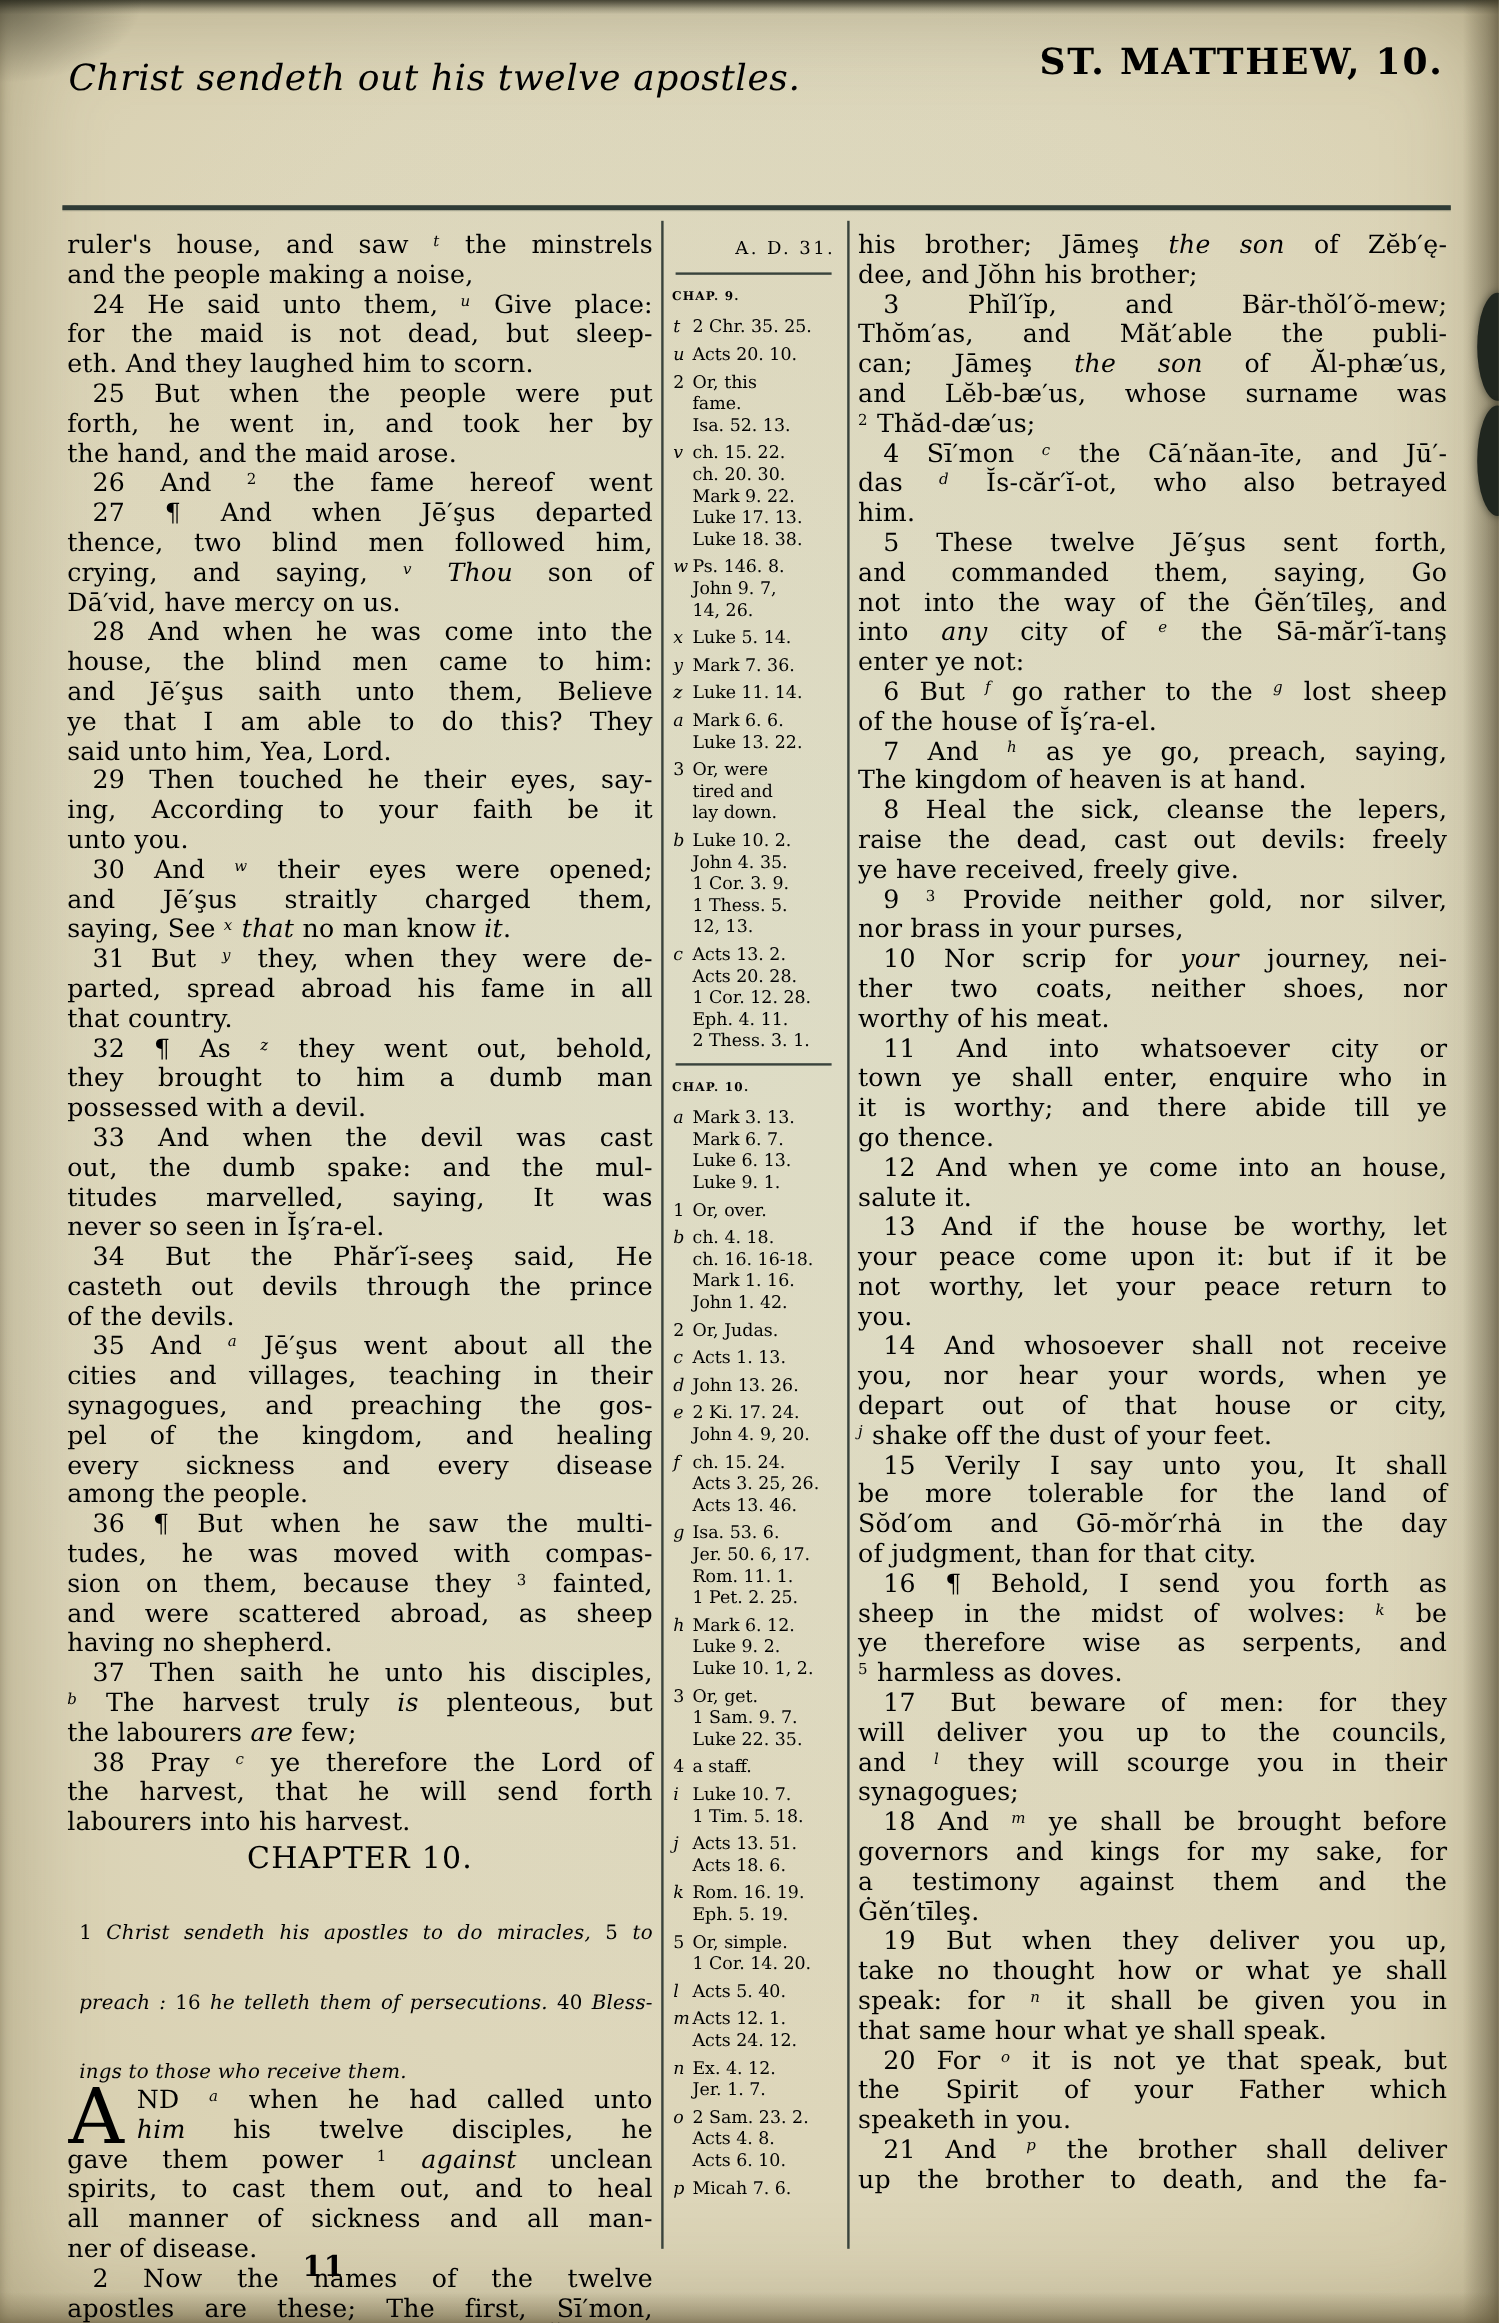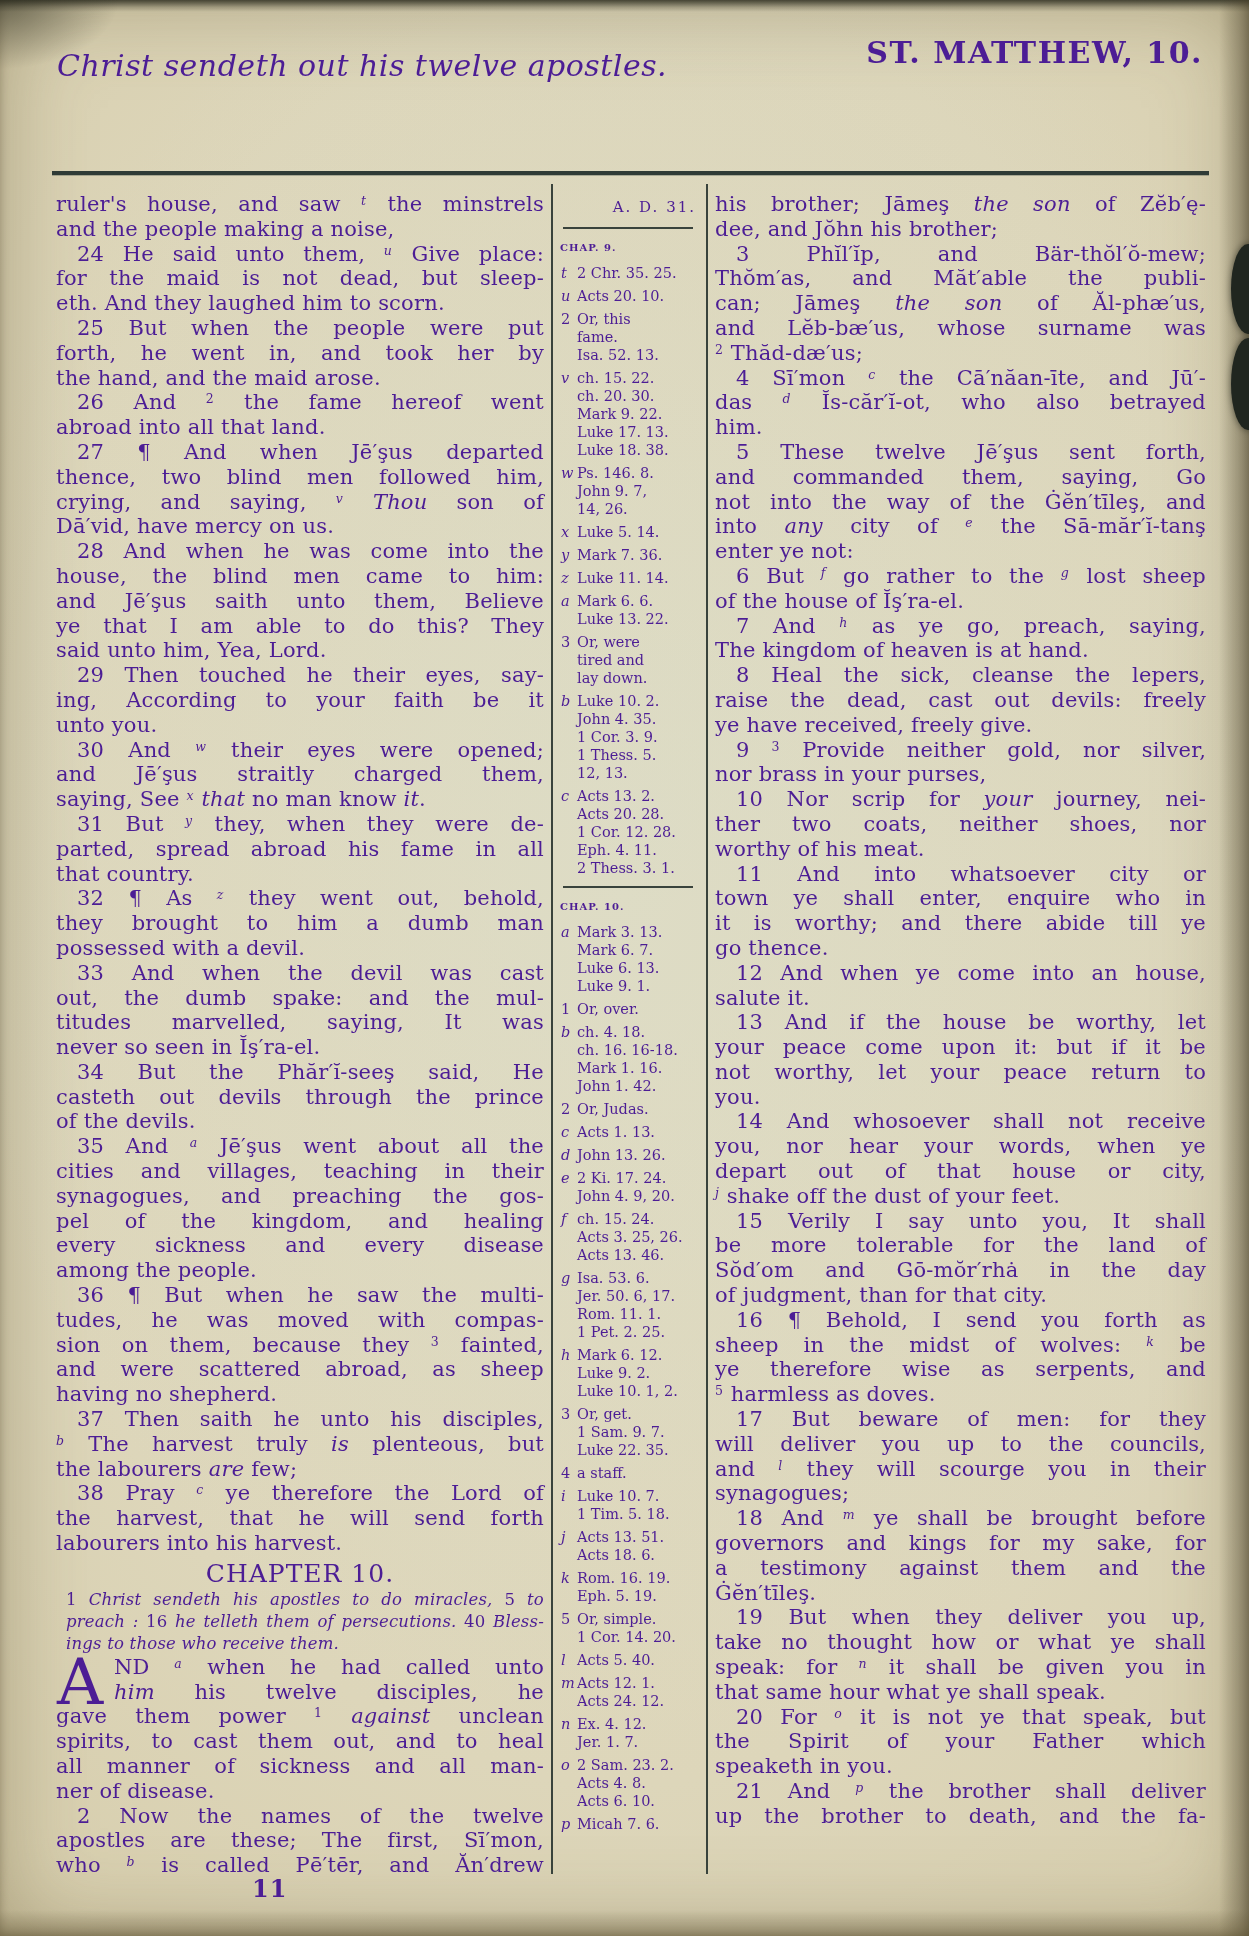--- a/index.html
+++ b/index.html
@@ -1,17 +1,17 @@
 <!DOCTYPE html>
 <html><head>
 <meta charset="utf-8">
 <style>
   html,body{margin:0;padding:0;background:#9e9172;}
   #stage{position:relative;width:1249px;height:1936px;overflow:hidden;
-    font-family:"DejaVu Serif",serif;color:#4c1d95;}
+    font-family:"DejaVu Serif",serif;color:#000000;}
   .paper{position:absolute;inset:0;
     background:
       radial-gradient(ellipse 85% 70% at 52% 42%, rgba(210,220,205,0.30), rgba(210,220,205,0) 70%),
       radial-gradient(ellipse 120% 110% at 50% 46%, #e2dcc2 0%, #ddd6ba 42%, #d5cba8 72%, #c8bb93 90%, #b3a47c 100%);
     box-shadow: inset 0 0 90px rgba(96,82,46,0.40), inset 0 0 10px rgba(56,50,30,0.35);}
   .top-edge{position:absolute;top:0;left:0;right:0;height:12px;
     background:linear-gradient(180deg, rgba(52,52,38,0.85), rgba(52,52,38,0.25) 60%, rgba(52,52,38,0));}
   .corner-shadow{position:absolute;top:0;left:0;width:120px;height:70px;
     background:radial-gradient(ellipse at 0 0, rgba(40,40,28,0.55), rgba(40,40,28,0) 70%);}
   .right-edge{position:absolute;top:0;right:0;bottom:0;width:30px;
@@ -35,21 +35,21 @@
 
   .bcol{position:absolute;top:192px;font-size:21px;}
   #left-col{left:56px;width:488px;}
   #right-col{left:715px;width:491px;}
   .ln{position:relative;height:24.8px;line-height:24.8px;text-align:justify;
     text-align-last:justify;letter-spacing:0.2px;}
   .ln.end{text-align-last:left;}
   .ln.ind{padding-left:21px;}
   .ln.head{text-align:right;text-align-last:center;font-size:25px;height:31px;
     line-height:31px;letter-spacing:1px;padding-top:2px;}
-  .ln.sum{font-size:16.5px;height:22px;line-height:22px;padding-left:10px;}
+  .ln.sum{font-size:16.5px;height:22px;line-height:22px;padding-left:10px;margin-top:36px;}
   .ln.pad{padding-left:58px;}
   .dropcap{position:absolute;left:1px;top:2px;font-size:64px;line-height:50px;}
   sup.r{font-size:12.5px;font-style:italic;position:relative;top:-6px;vertical-align:baseline;
     margin-right:1px;letter-spacing:0;}
   sup.r.n{font-style:normal;}
 
   .ccol{position:absolute;top:192px;left:560px;width:136px;font-size:14.5px;line-height:18px;}
   .adlabel{text-align:right;letter-spacing:2px;padding:6px 0 2px 0;font-size:15px;}
   .crule{height:2px;background:#39433c;margin:9px 3px 10px 3px;}
   .chlabel{font-weight:bold;letter-spacing:1px;font-size:10px;margin-bottom:7px;}
@@ -82,21 +82,20 @@
   <div class="bcol" id="left-col">
       <div class="ln">ruler's house, and saw <sup class="r">t</sup> the minstrels</div>
       <div class="ln end">and the people making a noise,</div>
       <div class="ln ind">24 He said unto them, <sup class="r">u</sup> Give place:</div>
       <div class="ln">for the maid is not dead, but sleep-</div>
       <div class="ln end">eth. And they laughed him to scorn.</div>
       <div class="ln ind">25 But when the people were put</div>
       <div class="ln">forth, he went in, and took her by</div>
       <div class="ln end">the hand, and the maid arose.</div>
       <div class="ln ind">26 And <sup class="r n">2</sup> the fame hereof went</div>
-      <div class="ln end">abroad into all that land.</div>
       <div class="ln ind">27 ¶ And when Jē′şus departed</div>
       <div class="ln">thence, two blind men followed him,</div>
       <div class="ln">crying, and saying, <sup class="r">v</sup> <i>Thou</i> son of</div>
       <div class="ln end">Dā′vid, have mercy on us.</div>
       <div class="ln ind">28 And when he was come into the</div>
       <div class="ln">house, the blind men came to him:</div>
       <div class="ln">and Jē′şus saith unto them, Believe</div>
       <div class="ln">ye that I am able to do this? They</div>
       <div class="ln end">said unto him, Yea, Lord.</div>
       <div class="ln ind">29 Then touched he their eyes, say-</div>

